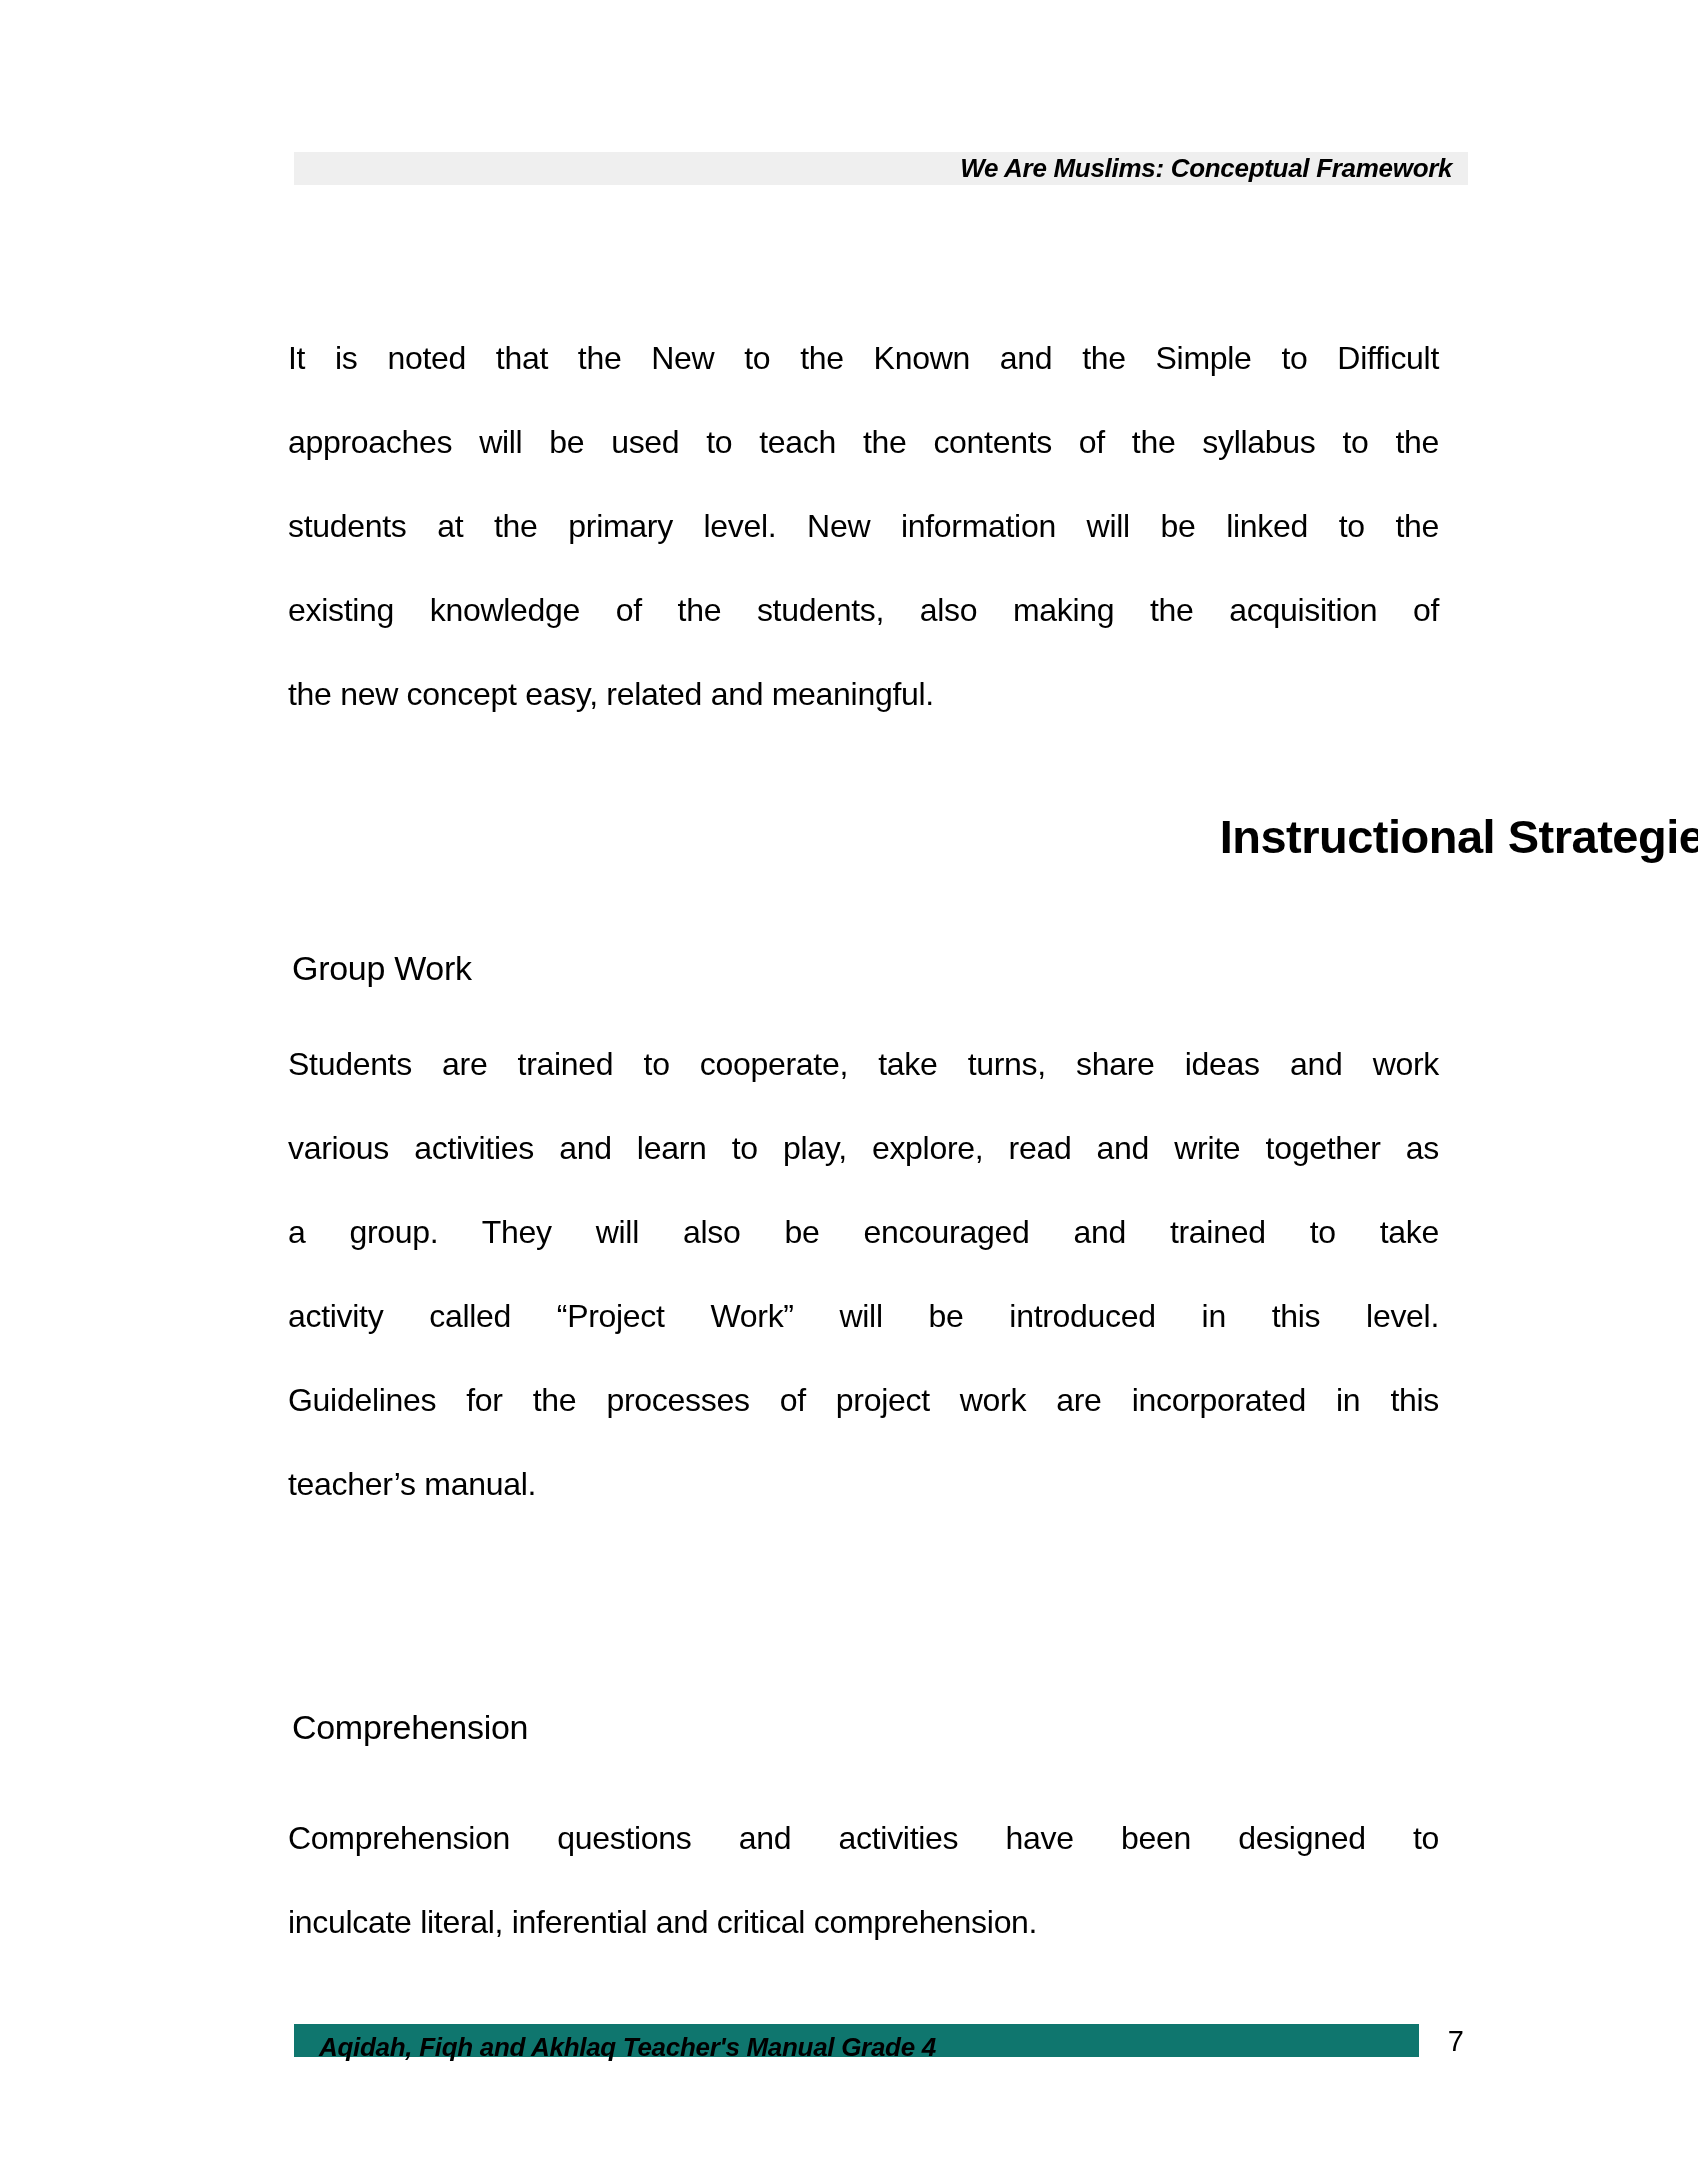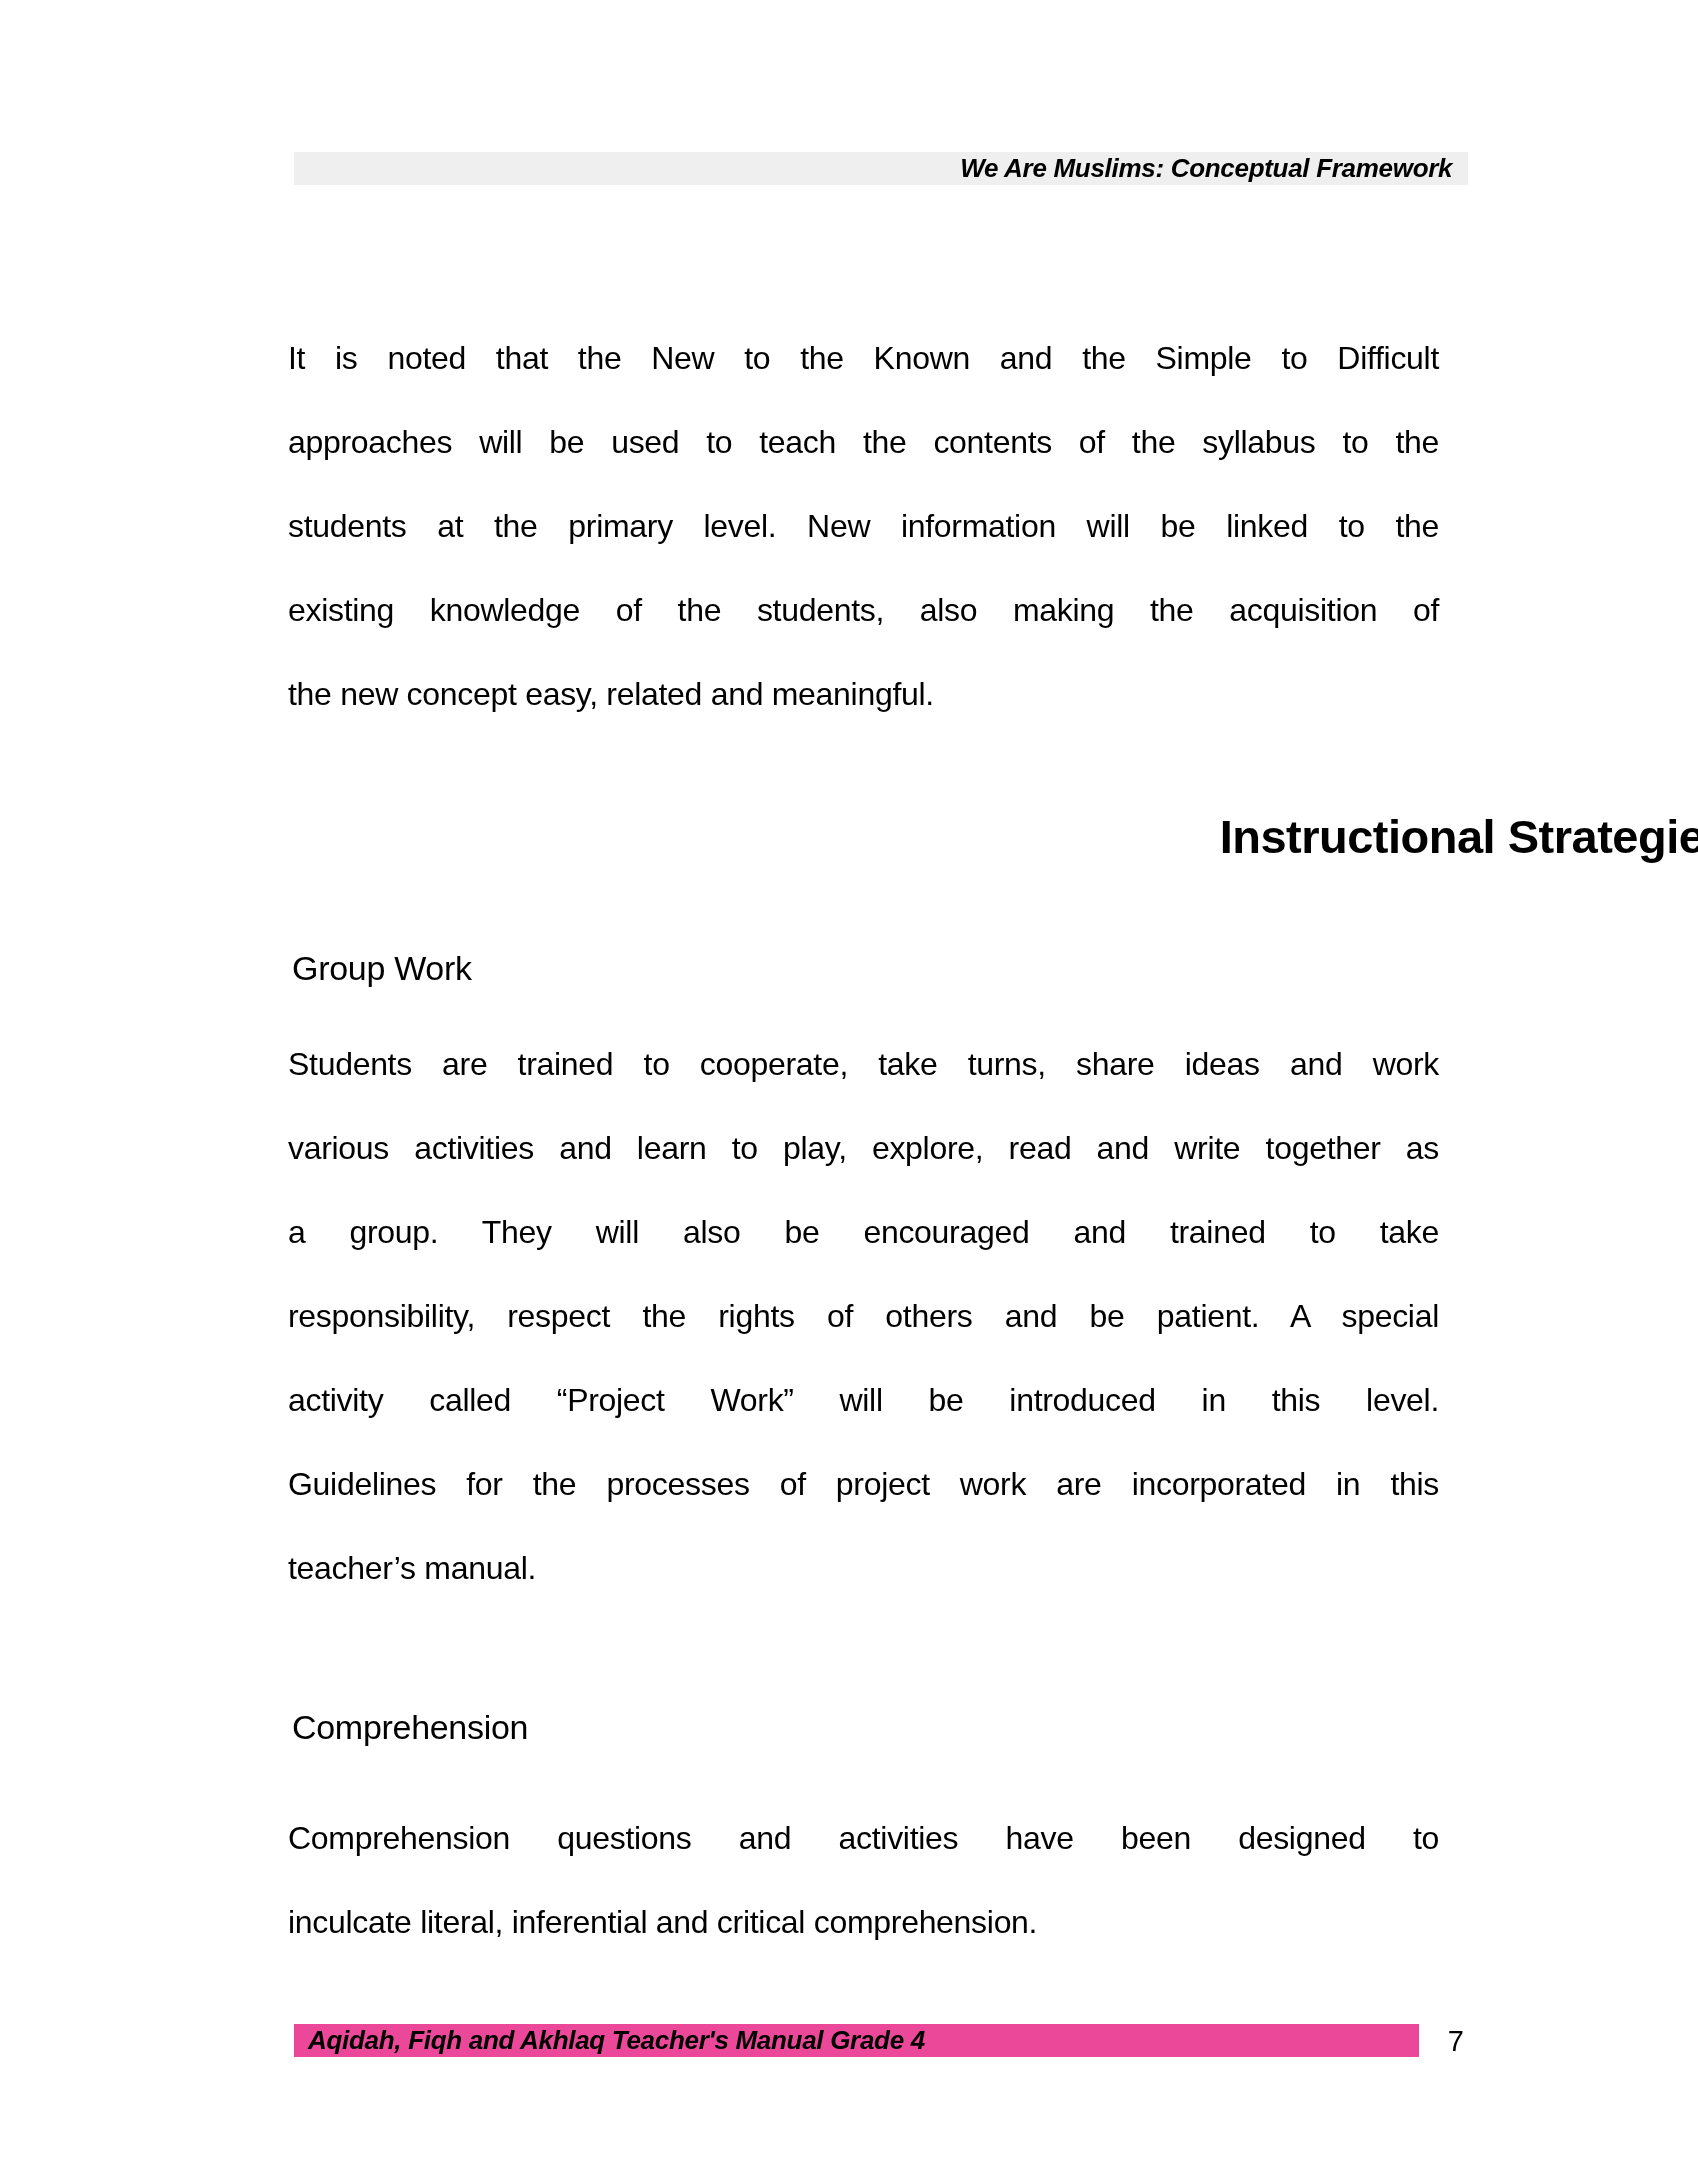--- a/index.html
+++ b/index.html
@@ -87,25 +87,25 @@
   .group-work-para { top: 986px; }
   .comprehension-para { top: 1760px; }
 
   
   .footer-bar {
     position: absolute;
     left: 262px;
     top: 1992px;
     width: 1125px;
     height: 33px;
-    background: #ec4899;
+    background: #0f766e;
     display: flex;
-    align-items: center;
+    align-items: flex-start;
     justify-content: flex-start;
-    padding-left: 6px;
+    padding-left: 17px;
   }
   .footer-bar .bar-text {
     font-size: 26px;
     font-weight: bold;
     font-style: italic;
     letter-spacing: -0.3px;
     white-space: nowrap;
   }
   .page-number {
     position: absolute;
@@ -136,21 +136,20 @@
   </div>
 
   <div class="main-heading">Instructional Strategies</div>
 
   <div class="sub-heading group-work">Group Work</div>
 
   <div class="para group-work-para">
     <div class="line">Students are trained to cooperate, take turns, share ideas and work</div>
     <div class="line">various activities and learn to play, explore, read and write together as</div>
     <div class="line">a group. They will also be encouraged and trained to take</div>
-    <div class="line">responsibility, respect the rights of others and be patient. A special</div>
     <div class="line">activity called “Project Work” will be introduced in this level.</div>
     <div class="line">Guidelines for the processes of project work are incorporated in this</div>
     <div class="line last">teacher’s manual.</div>
   </div>
 
   <div class="sub-heading comprehension">Comprehension</div>
 
   <div class="para comprehension-para">
     <div class="line">Comprehension questions and activities have been designed to</div>
     <div class="line last">inculcate literal, inferential and critical comprehension.</div>

